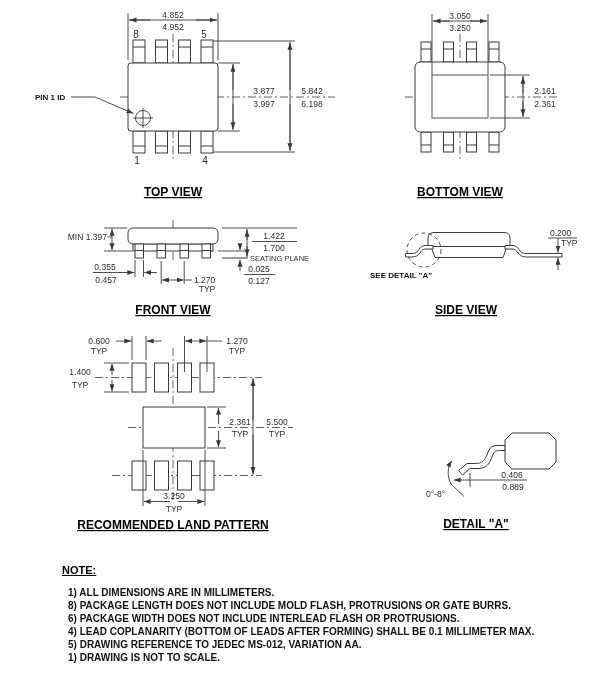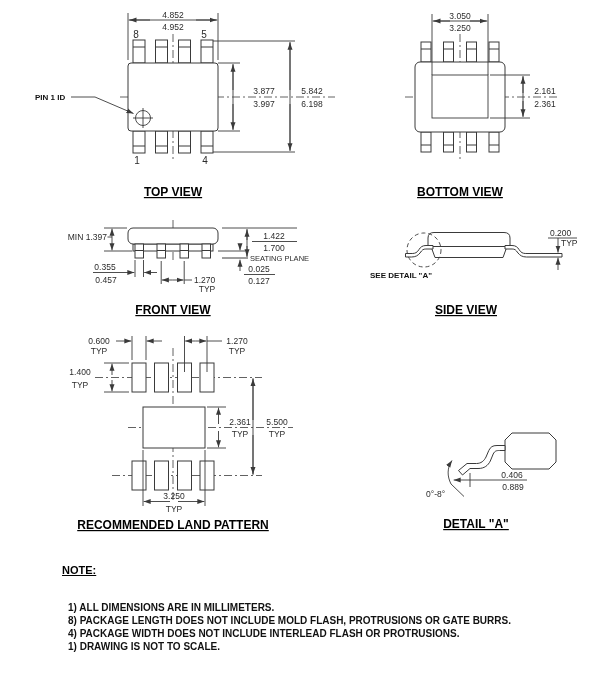--- a/index.html
+++ b/index.html
@@ -13,21 +13,21 @@
   .dashc{stroke:#3a3a3a;stroke-width:0.9;stroke-dasharray:4 3;fill:none;}
   text{font-family:"Liberation Sans",sans-serif;fill:#2b2b2b;}
   .dim{font-size:8.5px;}
   .dimb{font-size:8px;font-weight:bold;fill:#111;}
   .sp{font-size:7.5px;}
   .pinnum{font-size:10px;}
   .vtitle{font-size:12px;font-weight:bold;fill:#000;text-decoration:underline;}
   .mid{text-anchor:middle;}
   .end{text-anchor:end;}
   #notes{position:absolute;left:62px;top:564px;width:540px;}
-  #notes .heading{font-size:11px;font-weight:bold;color:#000;text-decoration:underline;margin:0 0 27px 0;}
+  #notes .heading{font-size:11px;font-weight:bold;color:#000;text-decoration:underline;margin:0 0 12px 0;}
   #notes p.item{font-size:10px;font-weight:bold;color:#111;margin:0 0 3.5px 6px;line-height:9.5px;white-space:nowrap;}
 </style>
 </head>
 <body>
 
 <div id="canvas">
 <svg width="611" height="680" viewBox="0 0 611 680">
   <defs>
     <marker id="arw" markerWidth="8" markerHeight="7" refX="7" refY="3.5" orient="auto" markerUnits="userSpaceOnUse">
       <path d="M0,1 L7,3.5 L0,6 Z" fill="#3a3a3a"></path>
@@ -338,16 +338,18 @@
     </g>
 
     <text class="vtitle mid" x="476" y="528">DETAIL "A"</text>
   </g>
 </svg>
 
   <div id="notes">
     <p class="heading">NOTE:</p>
     <p class="item">1) ALL DIMENSIONS ARE IN MILLIMETERS.</p>
     <p class="item">8) PACKAGE LENGTH DOES NOT INCLUDE MOLD FLASH, PROTRUSIONS OR GATE BURRS.</p>
-    <p class="item">4) PACKAGE WIDTH DOES NOT INCLUDE INTERLEAD FLASH OR PROTRUSIONS.</p>
+    <p class="item">6) PACKAGE WIDTH DOES NOT INCLUDE INTERLEAD FLASH OR PROTRUSIONS.</p>
+    <p class="item">4) LEAD COPLANARITY (BOTTOM OF LEADS AFTER FORMING) SHALL BE 0.1 MILLIMETER MAX.</p>
+    <p class="item">5) DRAWING REFERENCE TO JEDEC MS-012, VARIATION AA.</p>
     <p class="item">1) DRAWING IS NOT TO SCALE.</p>
   </div>
 </div>
 
 </body></html>

